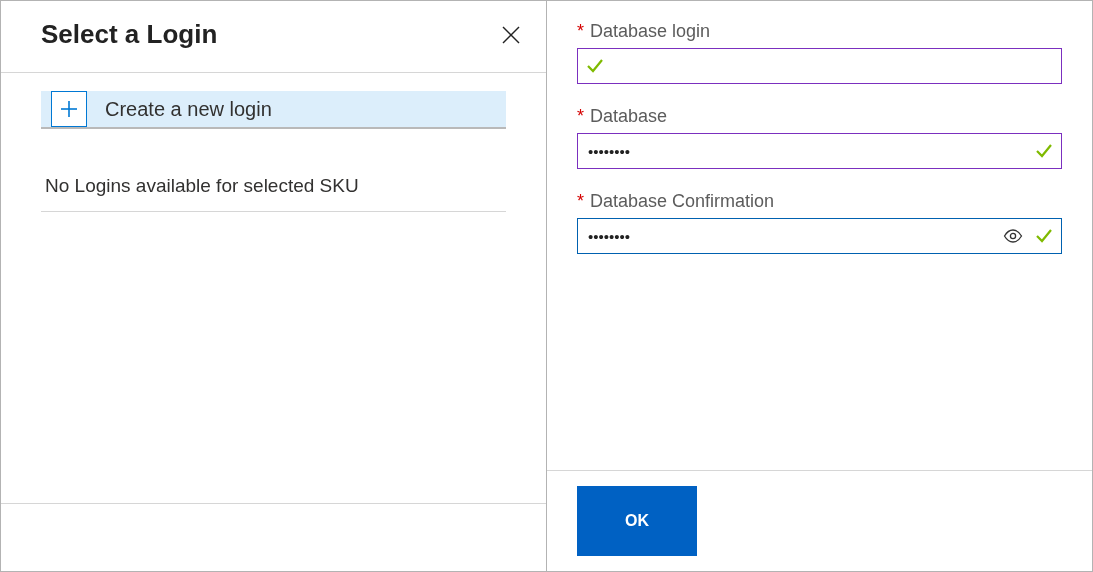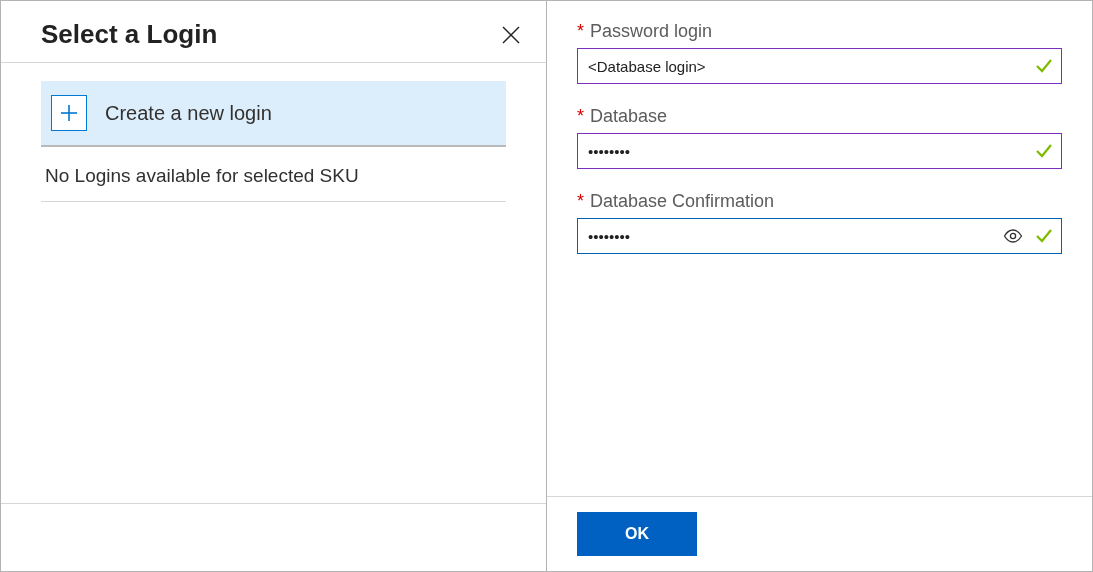--- a/index.html
+++ b/index.html
@@ -25,21 +25,21 @@
     width: 546px;
     border-right: 1px solid #b3b3b3;
   }
   .panel-right {
     flex: 1;
   }
   .header {
     display: flex;
     align-items: center;
     justify-content: space-between;
-    padding: 18px 24px 12px 40px;
+    padding: 18px 24px 22px 40px;
     border-bottom: 1px solid #d6d6d6;
   }
   .panel-right .header {
     padding-left: 30px;
   }
   .header h1 {
     font-size: 26px;
     font-weight: 600;
     color: #222;
   }
@@ -58,21 +58,21 @@
     color: #222;
   }
   .left-body {
     padding: 18px 40px 0 40px;
   }
   .create-item {
     display: flex;
     align-items: center;
     background: #dceefb;
     border-bottom: 2px solid #b9b9b9;
-    padding: 14px 10px;
+    padding: 0 10px;
     cursor: pointer;
     text-align: center;
   }
   .plus-box {
     width: 36px;
     height: 36px;
     border: 1.5px solid #0078d4;
     display: flex;
     align-items: center;
     justify-content: center;
@@ -82,20 +82,21 @@
   .create-label {
     font-size: 20px;
     color: #323130;
     margin-left: 18px;
   }
   .empty-msg {
     font-size: 19px;
     color: #323130;
     padding: 18px 4px 14px 4px;
     border-bottom: 1px solid #d6d6d6;
+    margin-top: 28px;
   }
   .left-footer {
     border-top: 1px solid #d6d6d6;
     height: 68px;
   }
   .panel-left .spacer { flex: 1; }
 
   .right-body {
     padding: 20px 30px 0 30px;
     flex: 1;
@@ -157,21 +158,21 @@
     padding: 15px 30px;
     display: flex;
     align-items: center;
   }
   .ok-btn {
     background: #0061c3;
     color: #fff;
     border: none;
     font-size: 16px;
     font-weight: 600;
-    padding: 13px 48px;
+    padding: 26px 48px;
     cursor: pointer;
     font-family: inherit;
   }
 </style>
 </head>
 <body>
 
 <div class="app">
 
   <div class="panel panel-left">
@@ -202,24 +203,23 @@
     <div class="left-footer"></div>
   </div>
 
   <div class="panel panel-right">
 
     <div class="right-body">
 
       <div class="field-group">
         <div class="field-label">
           <span class="req">*</span>
-          <span>Password login</span>
+          <span>Database login</span>
         </div>
         <div class="input-wrap">
-          <input type="text" value="&lt;Database login&gt;" style="">
           <div class="check">
             <svg width="18" height="18" viewBox="0 0 18 18">
                 <polyline points="2,9 7,14 16,3" fill="none" stroke="currentColor" stroke-width="2.2"></polyline>
               </svg>
           </div>
         </div>
       </div>
 
       <div class="field-group">
         <div class="field-label">

